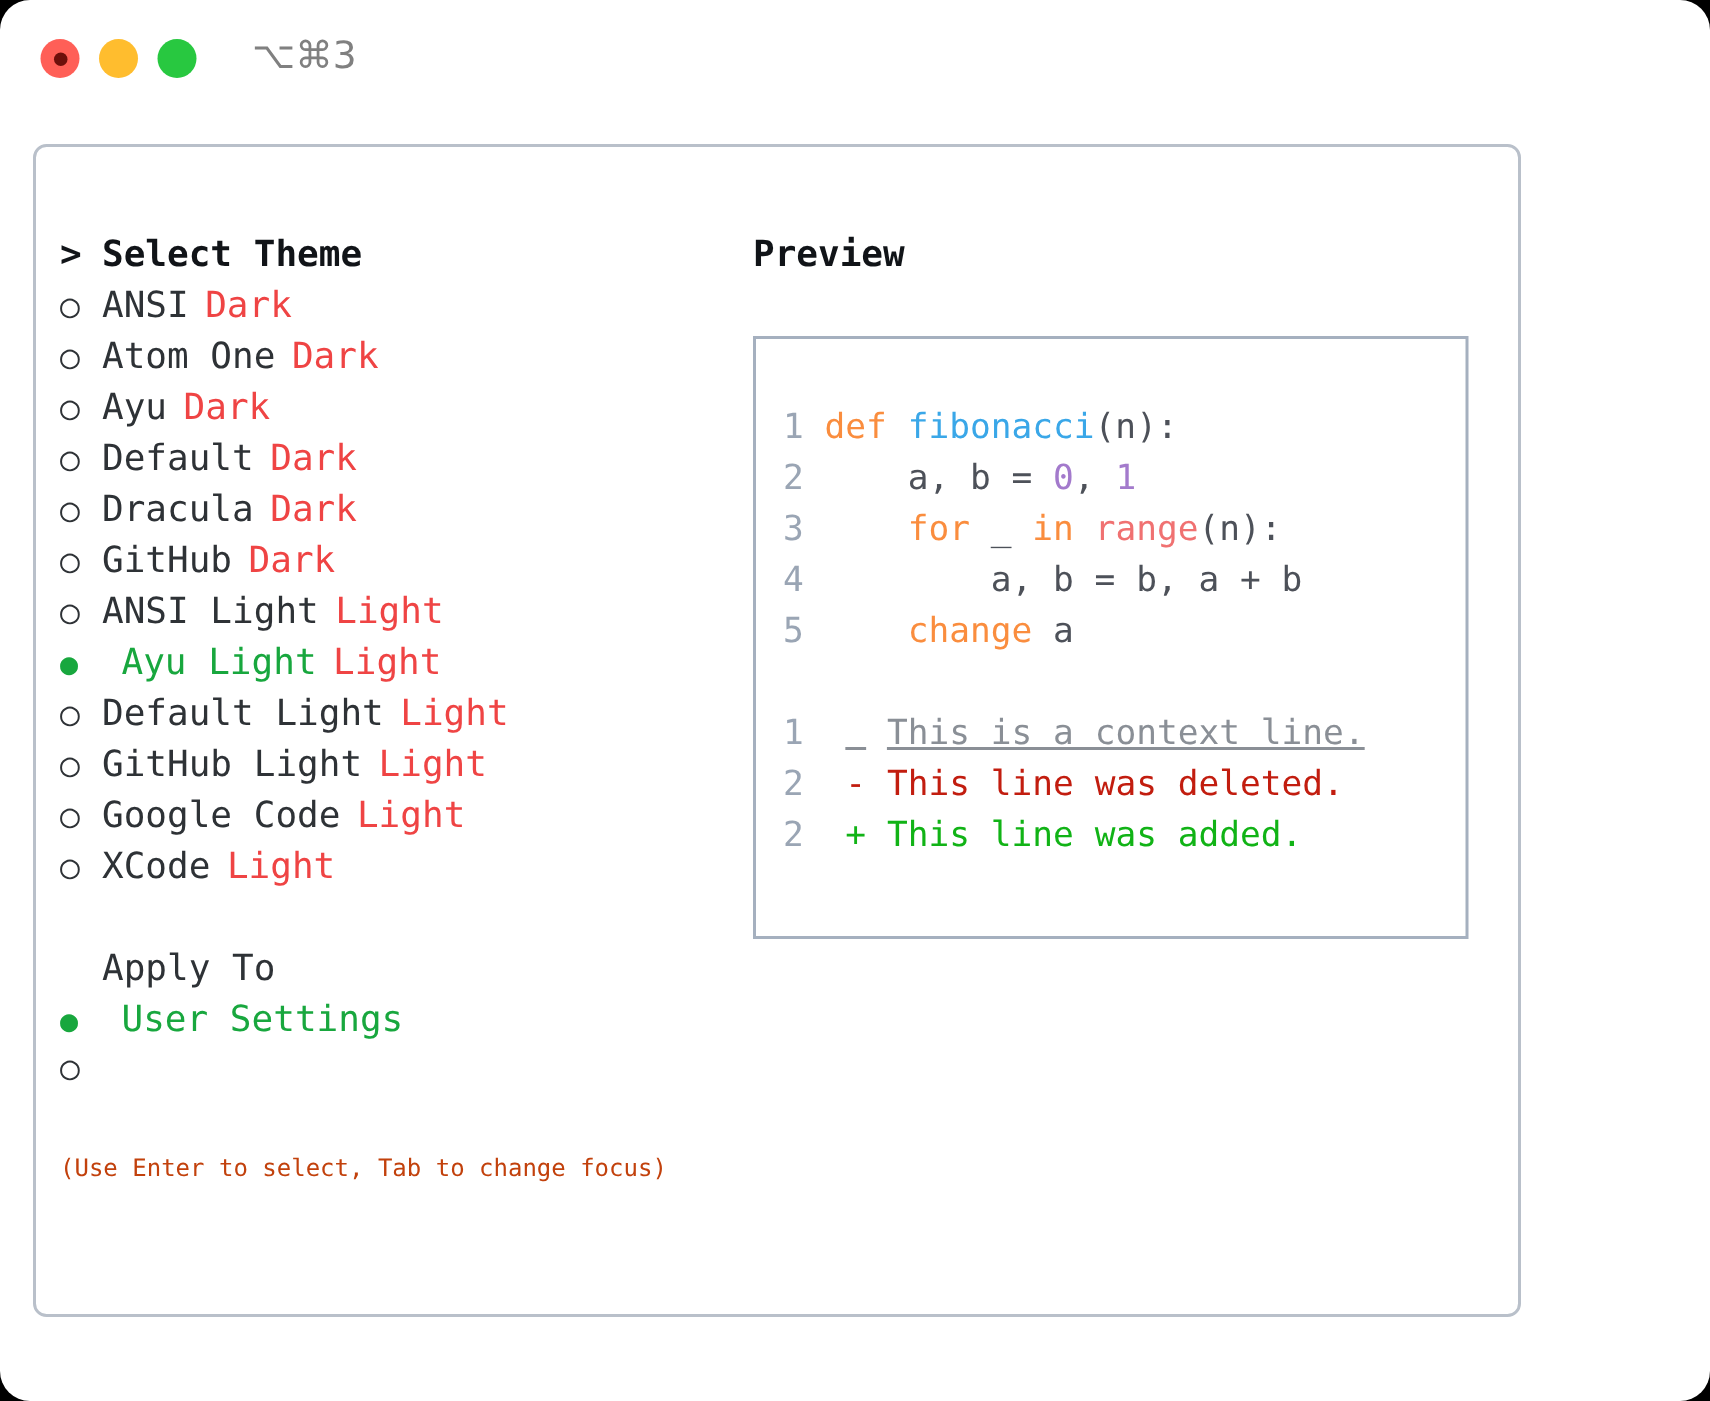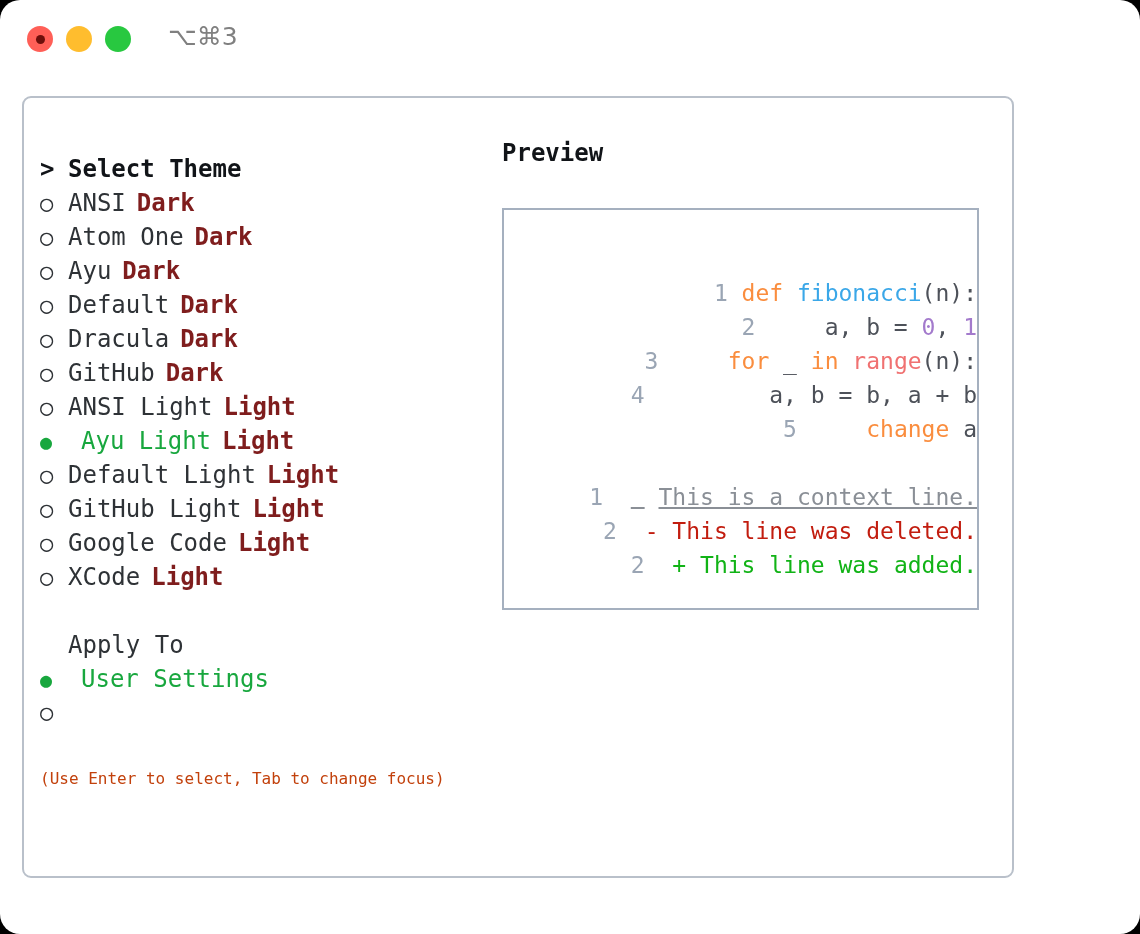--- a/index.html
+++ b/index.html
@@ -116,23 +116,22 @@
     font-size: 20px;
   }
   .row.header {
     font-weight: bold;
     color: #111418;
   }
   .row.header .marker { font-weight: bold; color: #111418; font-size: 24px; }
   .name { color: #2e3236; }
   .row.selected .name { color: #18a73e; margin-left: 13px; }
   .kind {
-    color: #7f1d1d;
+    color: #ef4444;
     margin-left: 11px;
-    font-weight: bold;
   }
   .section-title {
     color: #2e3236;
     font-size: 24px;
   }
 
   .spacer-lg { height: 34px; }
 
   .hint {
     margin-top: 32px;
@@ -140,38 +139,37 @@
     font-size: 16px;
     line-height: 34px;
     color: #c2410c;
     white-space: pre-wrap;
   }
 
   
   .right-col {
     position: absolute;
     left: 478px;
-    top: 38px;
+    top: 54px;
     width: 500px;
   }
   .preview-label {
     font-size: 24px;
     line-height: 34px;
     font-weight: bold;
     color: #111418;
   }
   .preview-box {
     margin-top: 38px;
     width: 477px;
     height: 402px;
     border: 2px solid #a5b0bf;
     box-sizing: border-box;
     background: #ffffff;
-    padding: 66px 0 0 18px;
-    text-align: right;
+    padding: 42px 0 0 18px;
   }
 
   .code-line, .diff-line {
     font-size: 23px;
     line-height: 34px;
     white-space: pre;
   }
   .lineno {
     color: #9aa5b4;
   }

